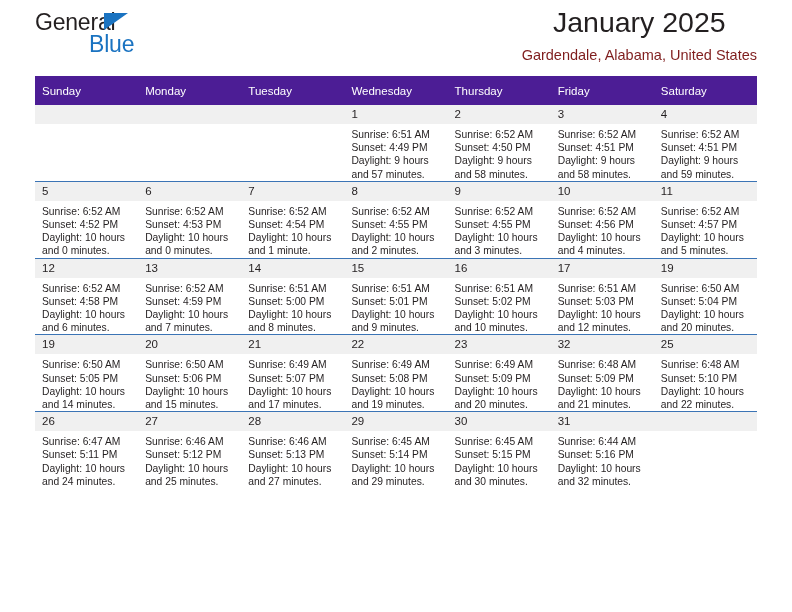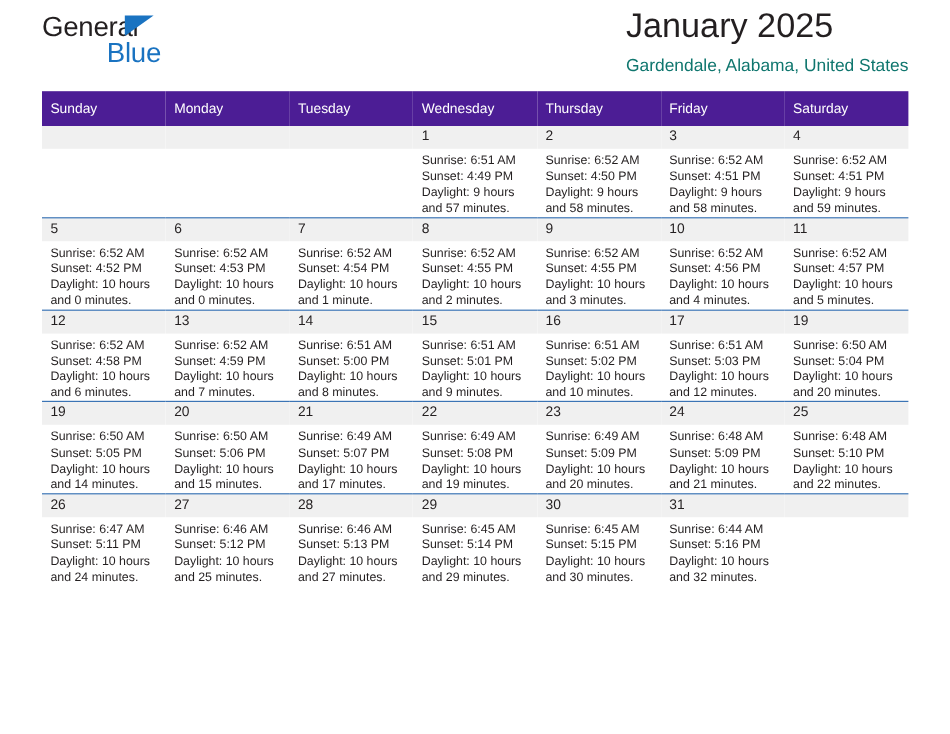--- a/index.html
+++ b/index.html
@@ -58,34 +58,34 @@
   .brand-blue {
     position: absolute;
     left: 54px;
     top: 22px;
     font-size: 23px;
     letter-spacing: -0.2px;
     color: #1a73c1;
     line-height: 26px;
   }
   .title-block {
-    text-align: left;
+    text-align: center;
     padding-top: 4px;
   }
   .cal-title {
     font-size: 28.5px;
     line-height: 36px;
     color: #231f20;
     font-weight: normal;
     margin: 0;
   }
   .cal-subtitle {
     font-size: 14.5px;
     line-height: 22px;
-    color: #0f766e;
+    color: #7f1d1d;
     margin: 4px 0 0 0;
     font-weight: normal;
   }
 
   
   .calendar {
     width: 722px;
     border-collapse: collapse;
     table-layout: fixed;
   }
@@ -381,21 +381,21 @@
           <td>
             <div class="daynum">23</div>
             <div class="details">
               <div>Sunrise: 6:49 AM</div>
               <div>Sunset: 5:09 PM</div>
               <div>Daylight: 10 hours</div>
               <div>and 20 minutes.</div>
             </div>
           </td>
           <td>
-            <div class="daynum">24</div>
+            <div class="daynum">32</div>
             <div class="details">
               <div>Sunrise: 6:48 AM</div>
               <div>Sunset: 5:09 PM</div>
               <div>Daylight: 10 hours</div>
               <div>and 21 minutes.</div>
             </div>
           </td>
           <td>
             <div class="daynum">25</div>
             <div class="details">

